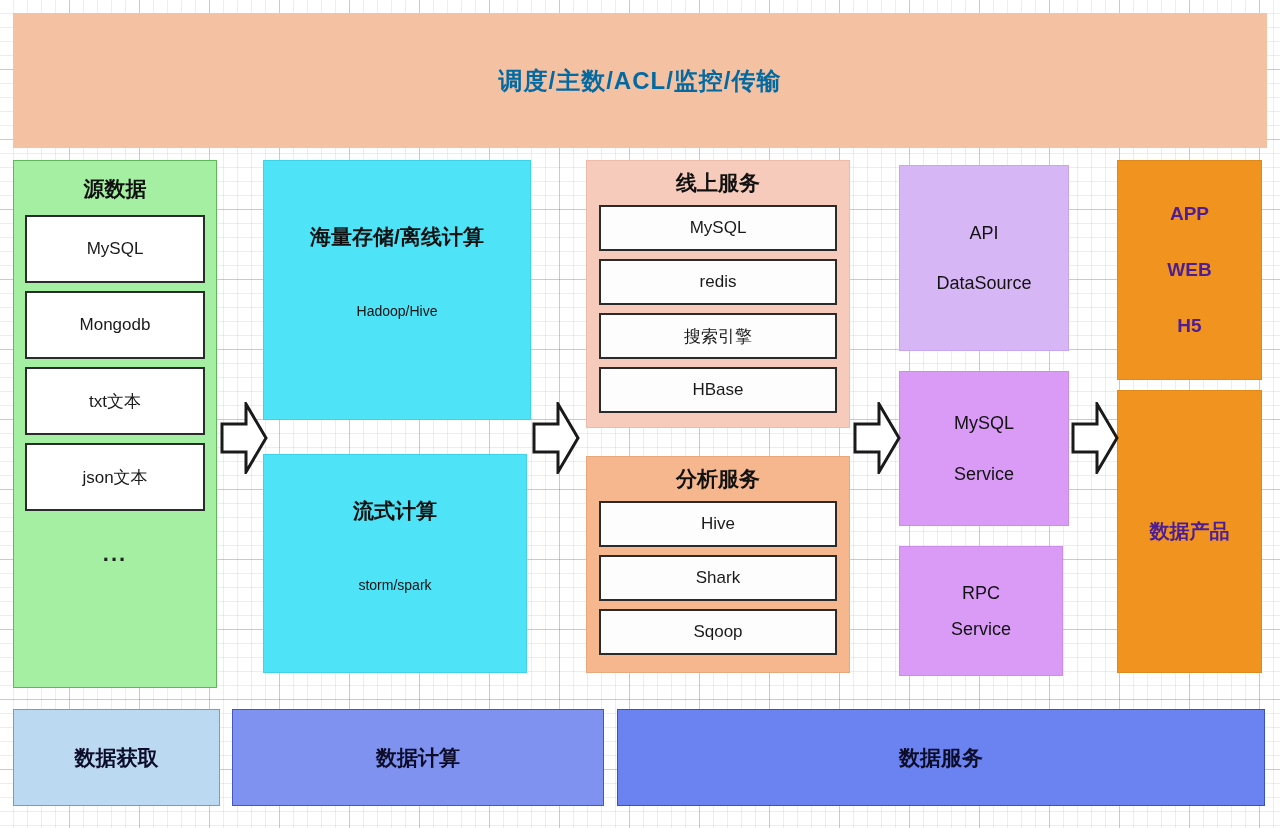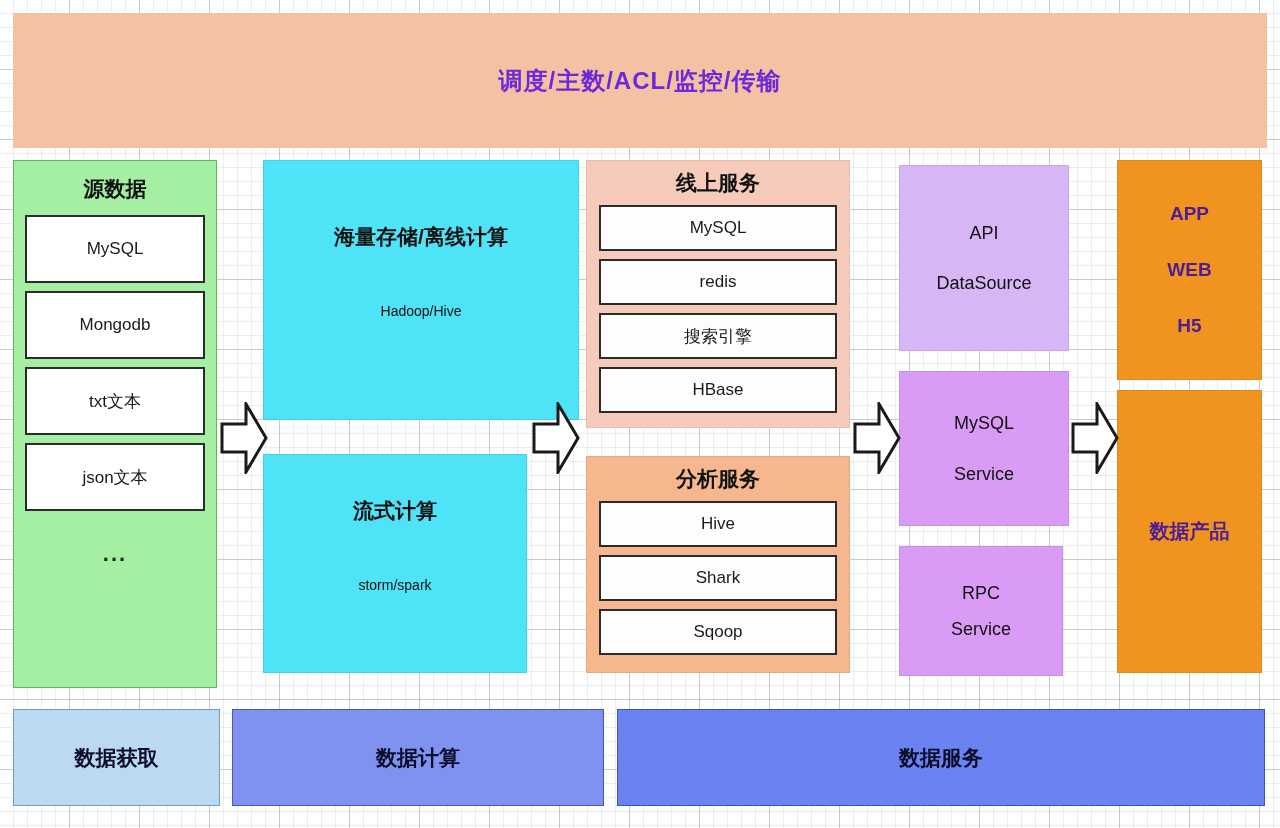--- a/index.html
+++ b/index.html
@@ -43,21 +43,21 @@
     left: 13px;
     top: 13px;
     width: 1254px;
     height: 135px;
     background: #f4c2a3;
     justify-content: center;
   }
   #banner .banner-text {
     font-size: 24px;
     font-weight: 700;
-    color: #6d28d9;
+    color: #0369a1;
     letter-spacing: 1px;
   }
 
   
   #source-col {
     left: 13px;
     top: 160px;
     width: 204px;
     height: 528px;
     background: #a4efa1;
@@ -93,21 +93,21 @@
 
   
   .cyan-box {
     background: #4fe3f7;
     border: 1px solid #3ed3e8;
     justify-content: flex-start;
   }
   #storage-box {
     left: 263px;
     top: 160px;
-    width: 316px;
+    width: 268px;
     height: 260px;
   }
   #stream-box {
     left: 263px;
     top: 454px;
     width: 264px;
     height: 219px;
   }
   .cyan-box .cy-title {
     font-size: 21px;

